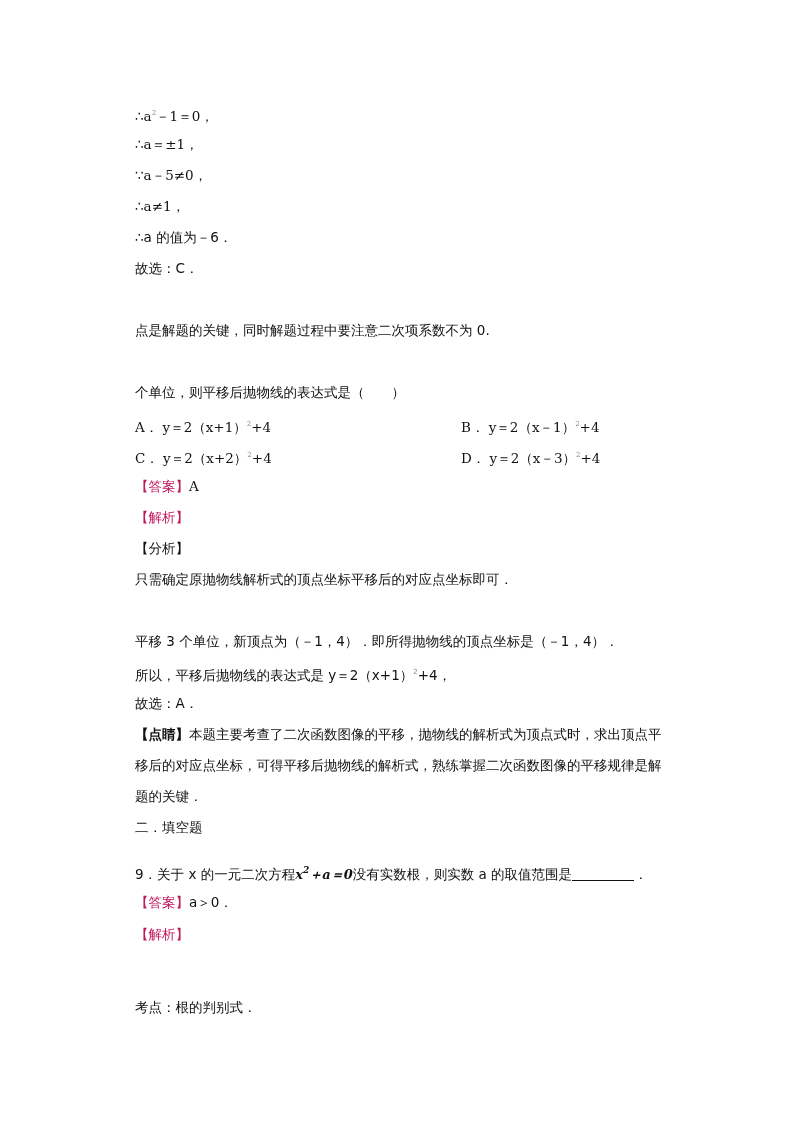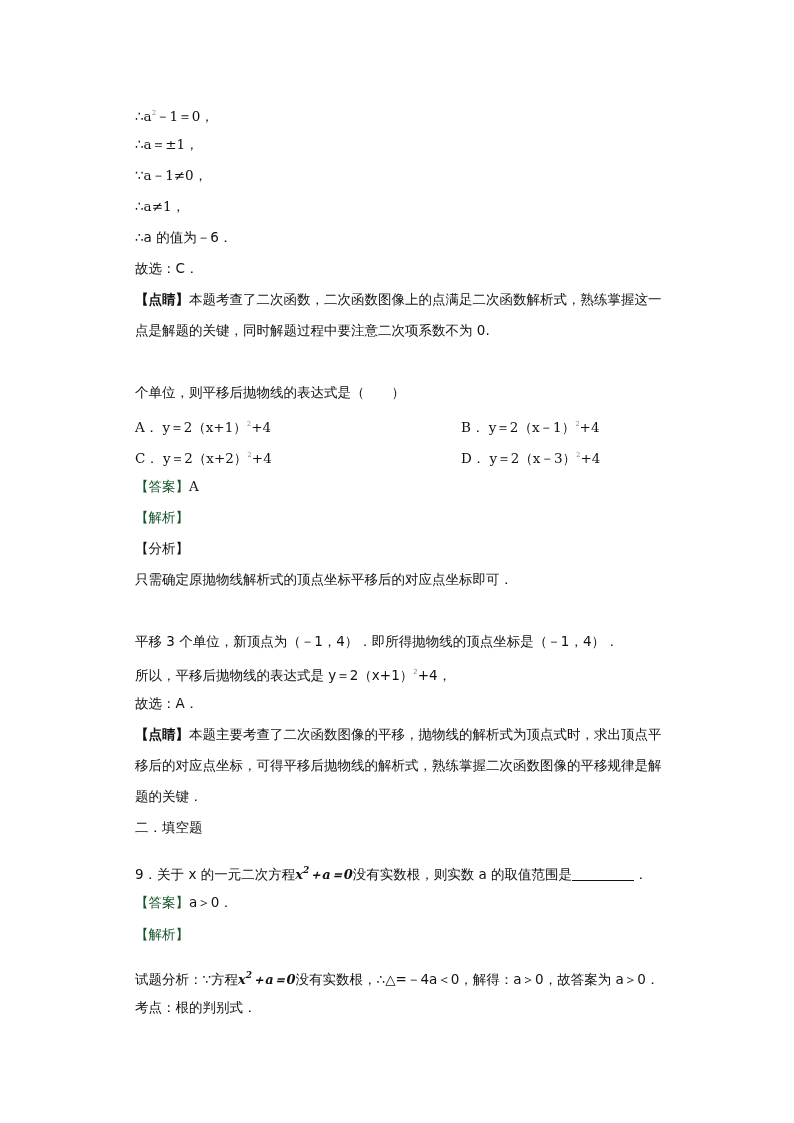--- a/index.html
+++ b/index.html
@@ -3,42 +3,39 @@
 <meta charset="utf-8">
 <style>
   html, body { margin: 0; padding: 0; background: #ffffff; }
   body { width: 794px; height: 1123px; position: relative; overflow: hidden;
          font-family: "DejaVu Sans", "Liberation Sans", sans-serif; color: #111; }
   .page { position: absolute; left: 16px; top: 0; width: 794px; height: 1123px; }
   .line { position: absolute; left: 119px; font-size: 13.5px; line-height: 18px; white-space: nowrap; }
   .math { font-family: "DejaVu Serif", "Liberation Serif", serif; }
   sup.sq { font-size: 7px; color: #888; vertical-align: 6px; }
   .bold-label { font-weight: bold; }
-  .blue-label { color: #14532d; }
+  .blue-label { color: #be185d; }
   .eq-img { font-family: "DejaVu Serif", "Liberation Serif", serif; font-weight: bold; font-style: italic; font-size: 13px; }
   .eq-img sup { font-size: 9px; vertical-align: 6px; }
   .blank { display: inline-block; width: 62px; border-bottom: 1px solid #111; height: 14px; vertical-align: -2px; }
   .opt-right { left: 445px; }
 </style>
 </head>
 <body>
 
 <div class="page">
 
   <div class="line math" style="top:104px">
     <span>∴a</span><sup class="sq">2</sup><span>－1＝0，</span>
   </div>
   <div class="line math" style="top:135px">∴a＝±1，</div>
-  <div class="line math" style="top:166px">∵a－1≠0，</div>
+  <div class="line math" style="top:166px">∵a－5≠0，</div>
   <div class="line math" style="top:197px">∴a≠1，</div>
   <div class="line" style="top:228px">∴a 的值为－6．</div>
   <div class="line" style="top:259px">故选：C．</div>
-  <div class="line" style="top:290px">
-    <span class="bold-label">【点睛】</span><span>本题考查了二次函数，二次函数图像上的点满足二次函数解析式，熟练掌握这一</span>
-  </div>
   <div class="line" style="top:321px">点是解题的关键，同时解题过程中要注意二次项系数不为 0.</div>
 
   <div class="line" style="top:383px">个单位，则平移后抛物线的表达式是（　　）</div>
 
   <div class="line math" style="top:415px">
     <span>A． y＝2（x+1）</span><sup class="sq">2</sup><span>+4</span>
   </div>
   <div class="line math opt-right" style="top:415px">
     <span>B． y＝2（x－1）</span><sup class="sq">2</sup><span>+4</span>
   </div>
@@ -68,18 +65,15 @@
 
   <div class="line" style="top:818px">二．填空题</div>
 
   <div class="line" style="top:861px">
     <span>9．关于 x 的一元二次方程</span><span class="eq-img"><span>x</span><sup>2</sup><span>＋a＝0</span></span><span>没有实数根，则实数 a 的取值范围是</span><span class="blank"></span><span>．</span>
   </div>
   <div class="line" style="top:893px">
     <span class="blue-label">【答案】</span><span>a＞0．</span>
   </div>
   <div class="line blue-label" style="top:925px">【解析】</div>
-  <div class="line" style="top:966px">
-    <span>试题分析：∵方程</span><span class="eq-img"><span>x</span><sup>2</sup><span>＋a＝0</span></span><span>没有实数根，∴△=－4a＜0，解得：a＞0，故答案为 a＞0．</span>
-  </div>
   <div class="line" style="top:998px">考点：根的判别式．</div>
 
 </div>
 
 </body></html>

